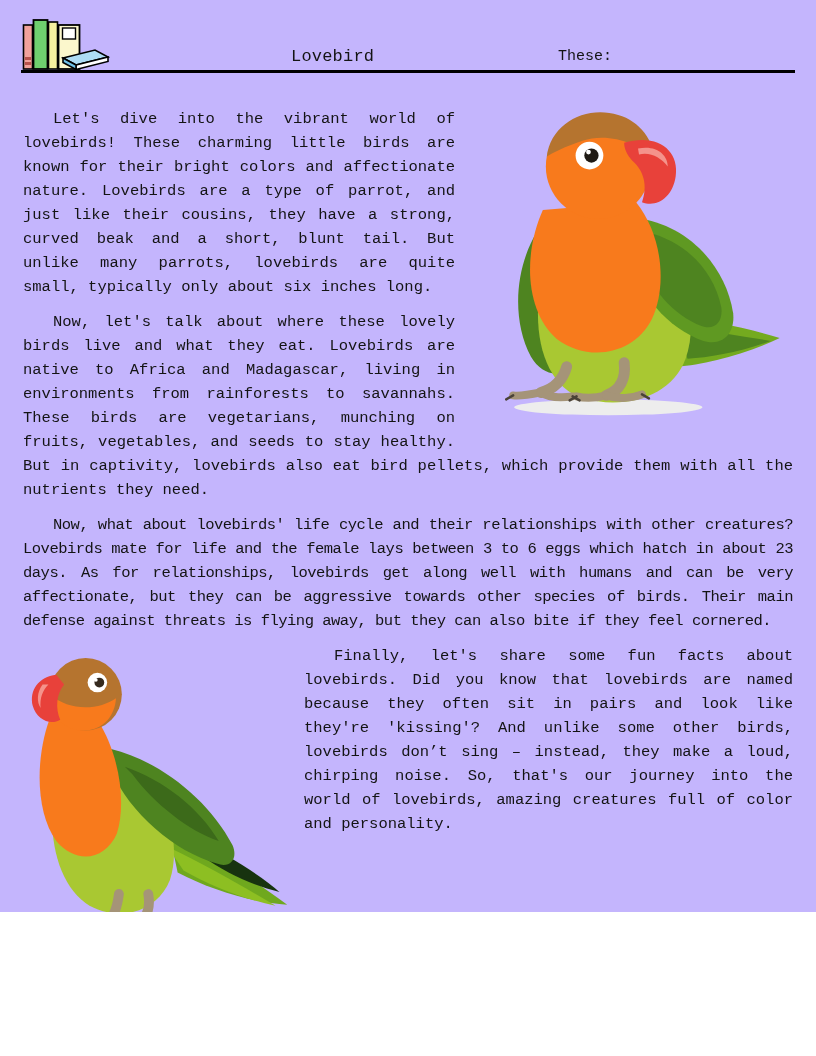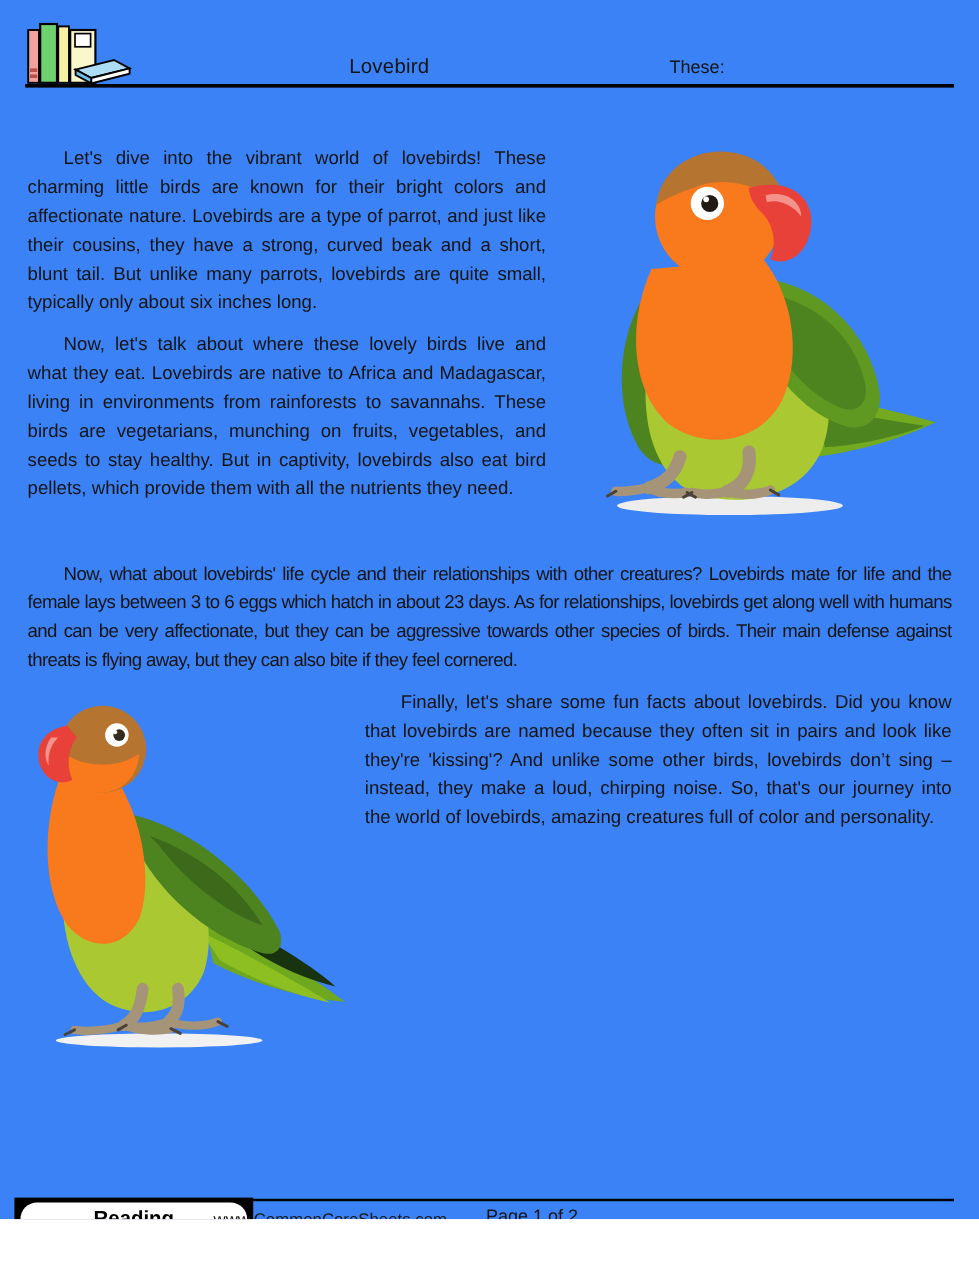--- a/index.html
+++ b/index.html
@@ -1,33 +1,33 @@
 <!DOCTYPE html>
 <html><head>
 <meta charset="utf-8">
 <style>
   html,body { margin:0; padding:0; background:#ffffff; }
   .page {
-    position:relative; width:816px; height:1016px; margin:0 auto;
-    background:#3b82f6; overflow:hidden;
-    font-family:Liberation Sans, sans-serif; color:#141414;
+    position:relative; width:816px; height:912px; margin:0 auto;
+    background:#c4b5fd; overflow:hidden;
+    font-family:Liberation Mono, monospace; color:#141414;
   }
 
   
   .sheet-header {
     position:absolute; left:21px; right:21px; top:0; height:70px;
     border-bottom:3px solid #000;
   }
   .books-icon { position:absolute; left:0; bottom:-3px; }
   .doc-title { position:absolute; left:270px; bottom:4px; font-size:17px; letter-spacing:0.2px; }
   .name-label { position:absolute; left:537px; bottom:5px; font-size:15px; }
 
   
   .article { position:absolute; left:23px; top:71px; width:770px; }
-  .intro-block { padding-top:50px; }
+  .intro-block { padding-top:36px; }
   .article p {
     margin:0 0 11px 0; font-size:15.5px; line-height:24px;
     text-align:justify; text-indent:30px;
   }
   .float-right-img { float:right; width:322px; height:332px; margin:0 0 14px 16px; }
   .float-right-img svg { display:block; margin-left:auto; }
   .p-lifecycle { clear:both; letter-spacing:-0.5px; margin-bottom:0; }
   .facts-block { }
   .facts-block::after { content:""; display:block; clear:both; }
   .float-left-img { float:left; width:276px; height:312px; margin:0 5px 0 0; }

